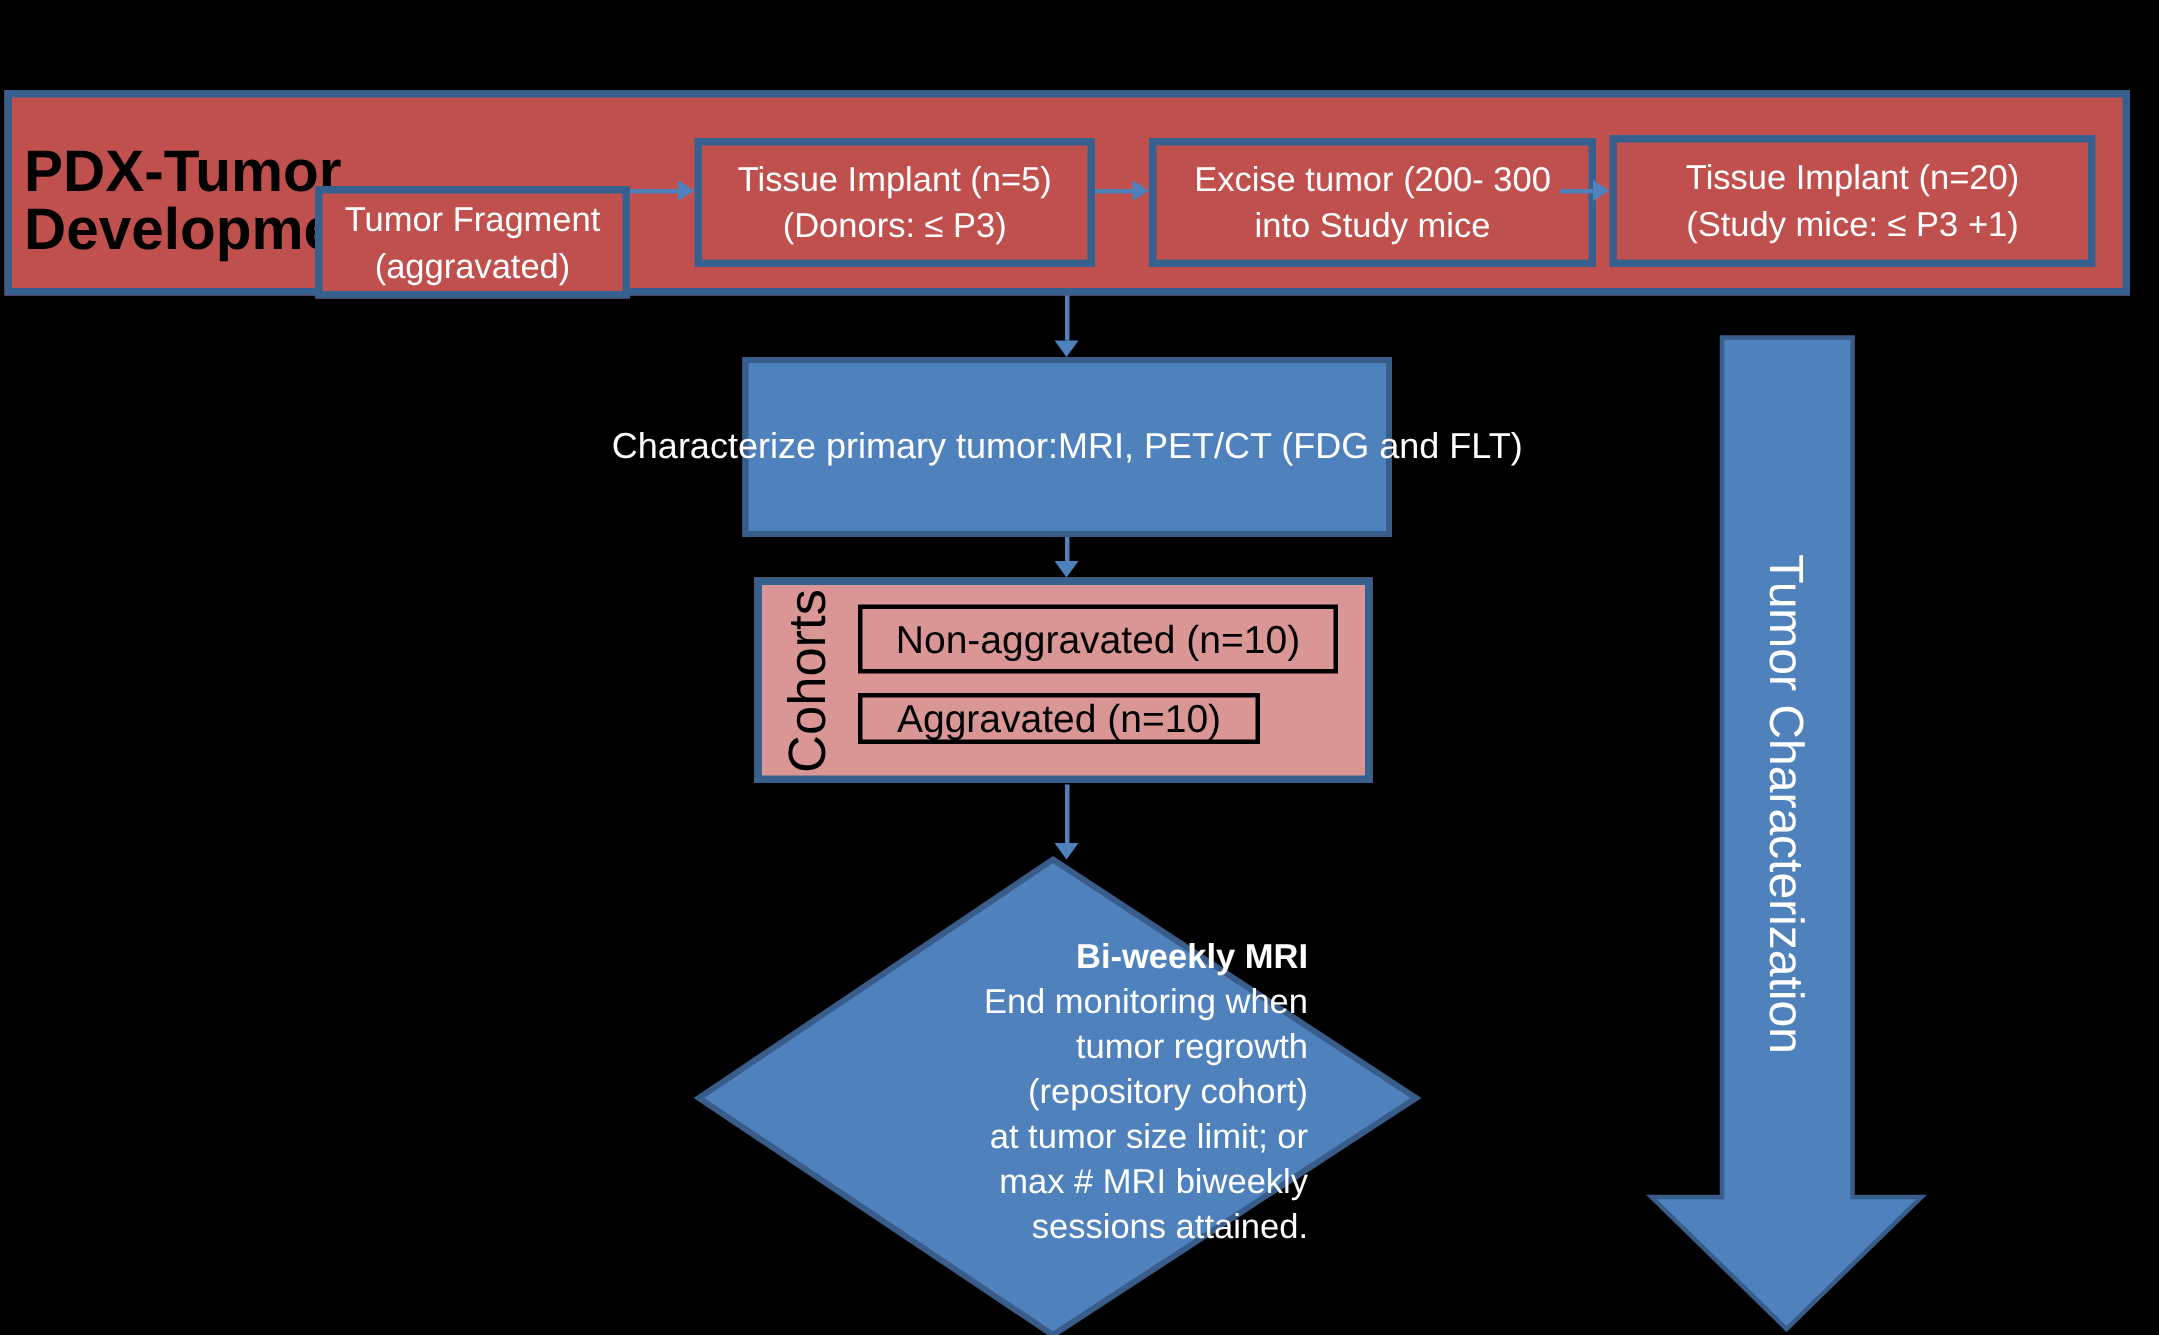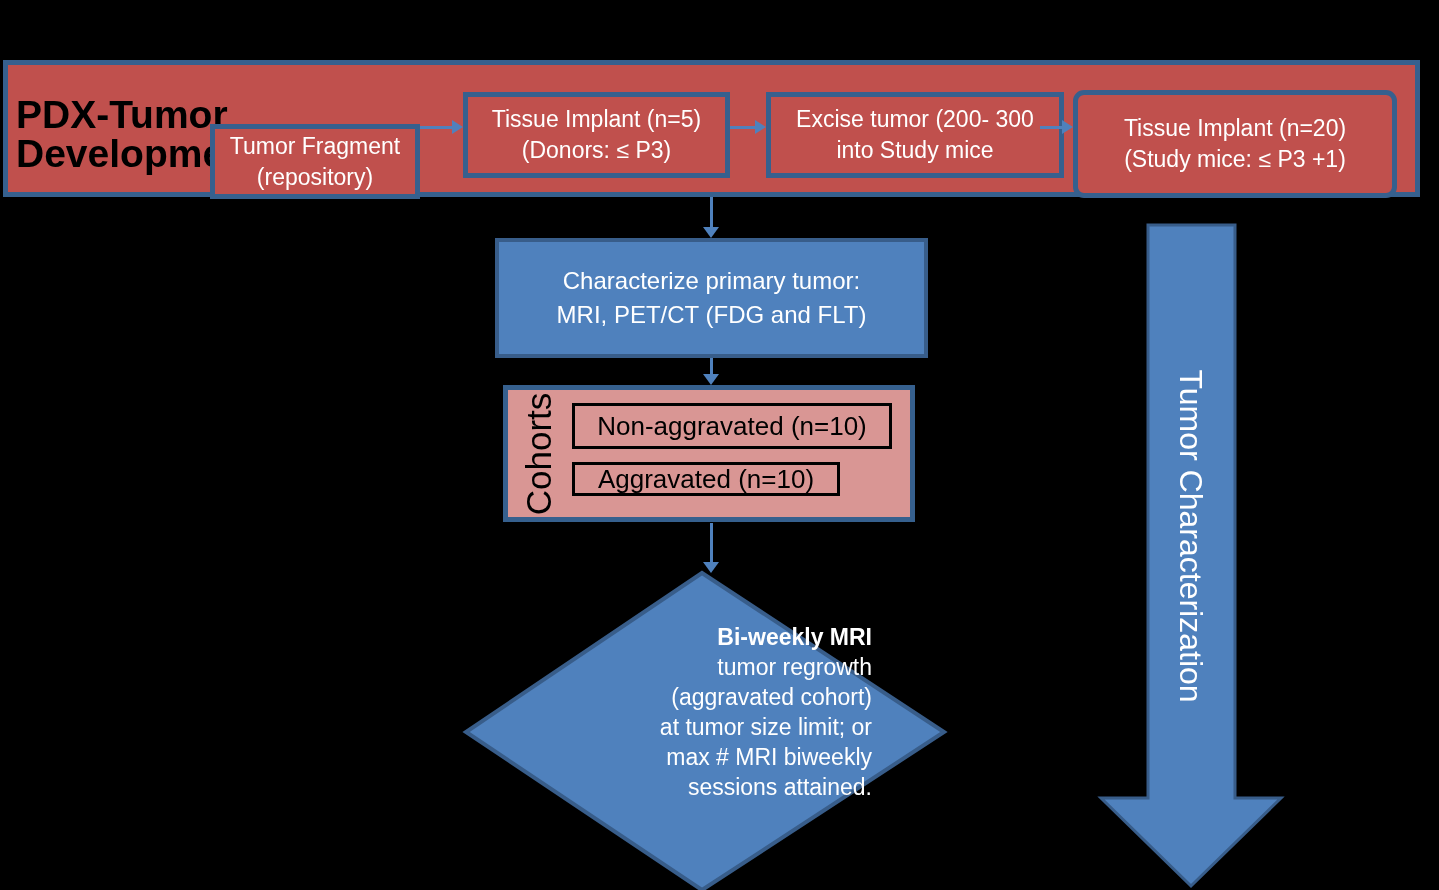--- a/index.html
+++ b/index.html
@@ -34,21 +34,21 @@
   .hhead{width:0;height:0;border-top:7px solid transparent;border-bottom:7px solid transparent;
          border-left:11px solid var(--connector-blue);}
   .vconn{position:absolute;width:18px;display:flex;flex-direction:column;align-items:center;}
   .vline{flex:1;width:3px;background:var(--connector-blue);}
   .vhead{width:0;height:0;border-left:8px solid transparent;border-right:8px solid transparent;
          border-top:11px solid var(--connector-blue);}
 
   
   .char-box{position:absolute;left:495px;top:238px;width:433px;height:120px;
             background:var(--blue-fill);border:4px solid var(--shape-border-blue);
-            display:flex;flex-direction:column;align-items:center;justify-content:center;
+            display:flex;flex-direction:row;align-items:center;justify-content:center;
             color:var(--text-light);font-size:24px;line-height:34px;text-align:center;}
 
   
   .cohorts-box{position:absolute;left:503px;top:385px;width:412px;height:137px;
                background:var(--pink-fill);border:5px solid var(--frame-border-blue);}
   .cohorts-label-wrap{position:absolute;left:0;top:0;bottom:0;width:62px;
                       display:flex;align-items:center;justify-content:center;}
   .cohorts-label{transform:rotate(-90deg);white-space:nowrap;color:var(--text-dark);font-size:35px;}
   .cohort-item{position:absolute;border:3px solid var(--text-dark);
                display:flex;align-items:center;justify-content:center;
@@ -72,21 +72,21 @@
 <div id="canvas">
 
   <div class="banner">
     <div class="banner-title">
       <div class="line">PDX-Tumor</div>
       <div class="line">Development</div>
     </div>
 
     <div class="red-box" style="left:202px;top:27px;width:210px;height:75px;margin-top:32px;">
       <div class="line">Tumor Fragment</div>
-      <div class="line">(repository)</div>
+      <div class="line">(aggravated)</div>
     </div>
 
     <div class="hconn" style="left:412px;top:55px;width:43px;">
       <div class="hline"></div>
       <div class="hhead"></div>
     </div>
 
     <div class="red-box" style="left:455px;top:27px;width:267px;height:86px;">
       <div class="line">Tissue Implant (n=5)</div>
       <div class="line">(Donors: ≤ P3)</div>
@@ -100,21 +100,21 @@
     <div class="red-box" style="left:758px;top:27px;width:298px;height:86px;">
       <div class="line">Excise tumor (200- 300</div>
       <div class="line">into Study mice</div>
     </div>
 
     <div class="hconn" style="left:1032px;top:55px;width:33px;">
       <div class="hline"></div>
       <div class="hhead"></div>
     </div>
 
-    <div class="red-box" style="left:1065px;top:25px;width:324px;height:108px;border-radius:11px;">
+    <div class="red-box" style="left:1065px;top:25px;width:324px;height:88px;">
       <div class="line">Tissue Implant (n=20)</div>
       <div class="line">(Study mice: ≤ P3 +1)</div>
     </div>
   </div>
 
   <div class="vconn" style="left:702px;top:197px;height:41px;">
     <div class="vline"></div>
     <div class="vhead"></div>
   </div>
 
@@ -139,22 +139,23 @@
   <div class="vconn" style="left:702px;top:523px;height:50px;">
     <div class="vline"></div>
     <div class="vhead"></div>
   </div>
 
   <svg class="diamond-svg" width="510" height="326" viewBox="0 0 510 326">
     <polygon points="252,8 494,167 252,325 16,167" fill="#4F81BD" stroke="#385D8A" stroke-width="4"></polygon>
   </svg>
   <div class="diamond-text">
     <div class="diamond-title">Bi-weekly MRI</div>
+    <div class="line">End monitoring when</div>
     <div class="line">tumor regrowth</div>
-    <div class="line">(aggravated cohort)</div>
+    <div class="line">(repository cohort)</div>
     <div class="line">at tumor size limit; or</div>
     <div class="line">max # MRI biweekly</div>
     <div class="line">sessions attained.</div>
   </div>
 
   <svg class="bigarrow-svg" width="200" height="672" viewBox="0 0 200 672">
     <polygon points="58,7 145,7 145,580 191,580 101,668 11,580 58,580" fill="#4F81BD" stroke="#385D8A" stroke-width="3"></polygon>
   </svg>
   <div class="bigarrow-label">Tumor Characterization</div>
 

